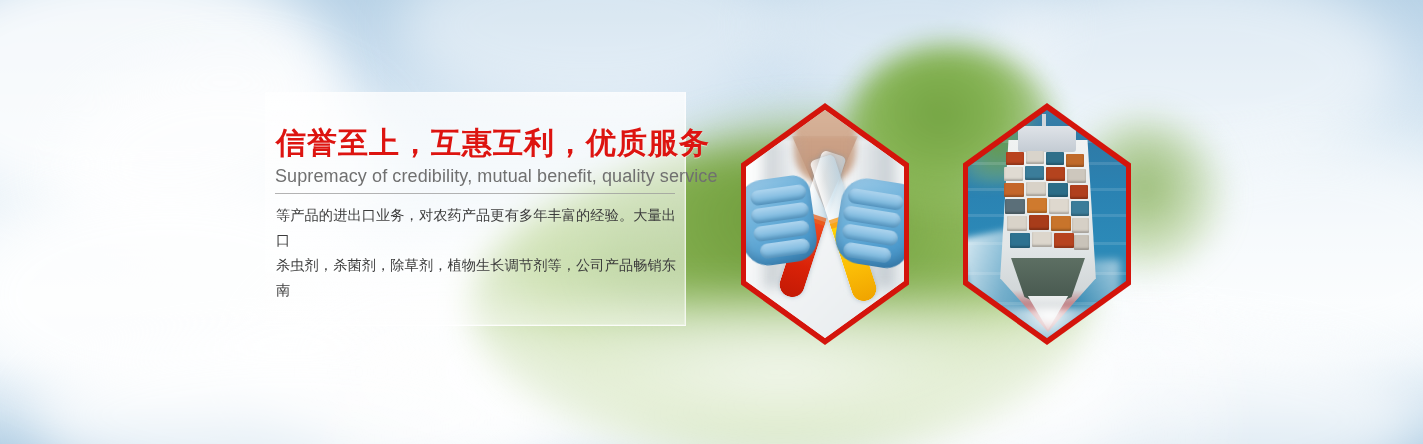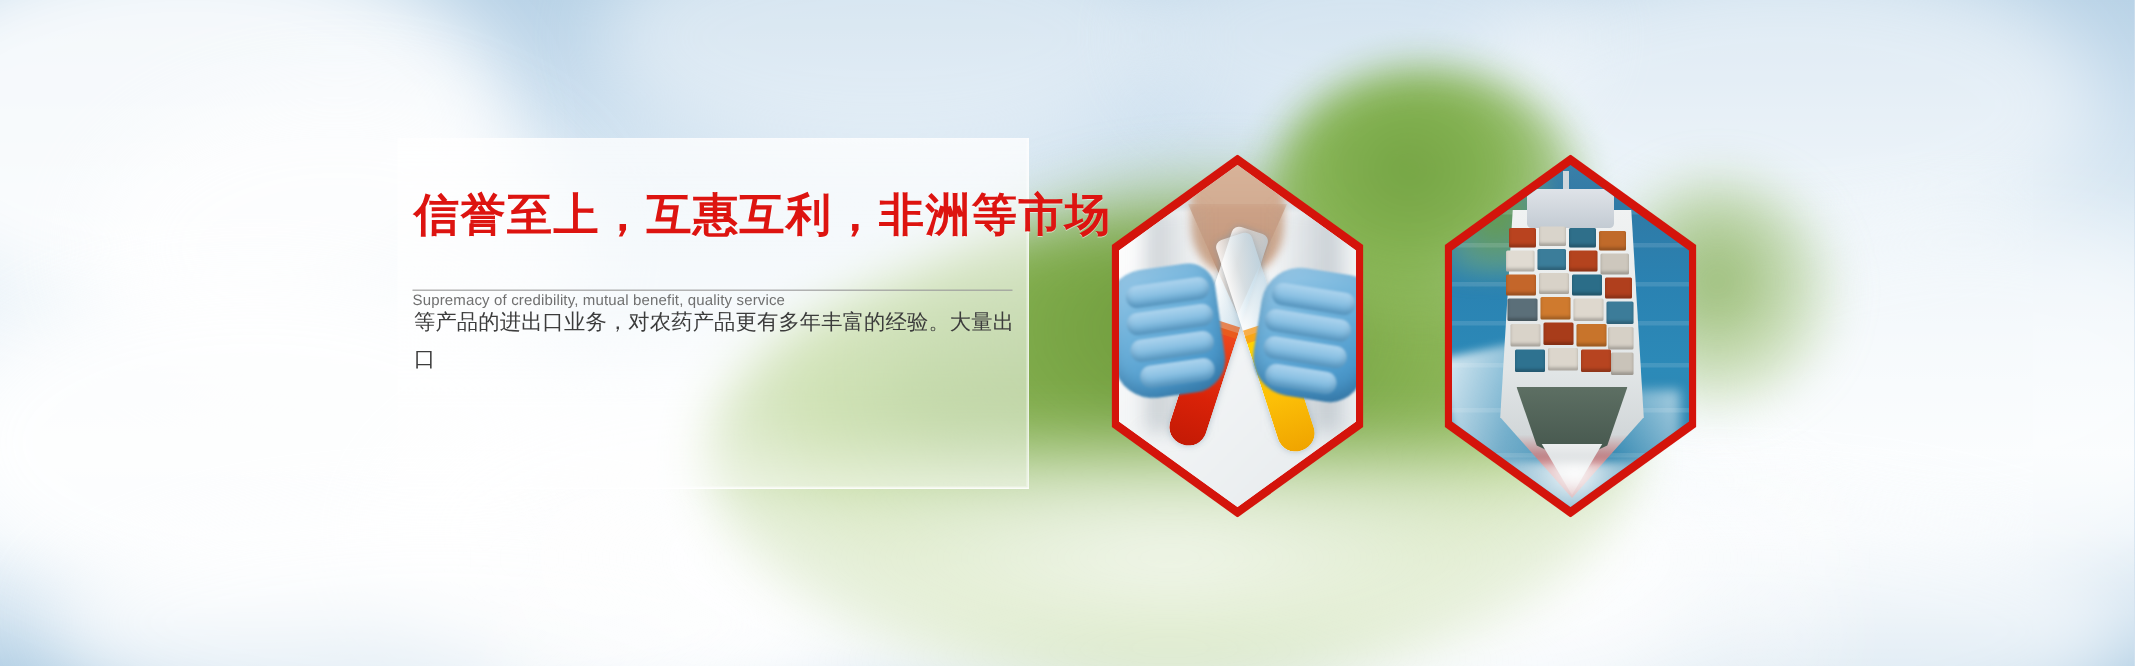--- a/index.html
+++ b/index.html
@@ -83,24 +83,23 @@
     font-weight:bold;
     font-size:30px;
     letter-spacing:1px;
     white-space:nowrap;
     font-family:"DejaVu Sans","Liberation Sans",sans-serif;
     text-shadow:0 1px 0 rgba(255,255,255,.5);
   }
   .title-en{
     position:absolute;left:275px;top:166px;
     color:#707070;
-    font-size:10px;
+    font-size:18px;
     white-space:nowrap;
     letter-spacing:.1px;
-    margin-top:29px;
   }
   .divider{
     position:absolute;left:275px;top:193px;width:400px;height:1px;
     background:#9a9a9a;opacity:.75;
   }
   .body-text{
     position:absolute;left:276px;top:203px;width:400px;
     color:#3c3c3c;
     font-size:14.2px;
     line-height:25px;
@@ -255,28 +254,29 @@
   </div>
 
   <div class="globe"></div>
   <div class="globe2"></div>
   <div class="tree"></div>
   <div class="tree2"></div>
   <div class="mist"></div>
 
   <div class="panel"></div>
 
-  <div class="title-cn">信誉至上，互惠互利，非洲等市场</div>
+  <div class="title-cn">信誉至上，互惠互利，优质服务</div>
 
   <div class="title-en">Supremacy of credibility, mutual benefit, quality service</div>
 
   <div class="divider"></div>
 
   <div class="body-text">
     <p>等产品的进出口业务，对农药产品更有多年丰富的经验。大量出口</p>
+    <p>杀虫剂，杀菌剂，除草剂，植物生长调节剂等，公司产品畅销东南</p>
   </div>
 
   <div class="hex hex-border hex-left">
     <div class="hex-img">
       <div class="lab">
         <div class="lab-coat"></div>
         <div class="lab-neck"></div>
         <div class="lab-vneck"></div>
         <div class="lab-shadowL"></div>
         <div class="lab-shadowR"></div>

